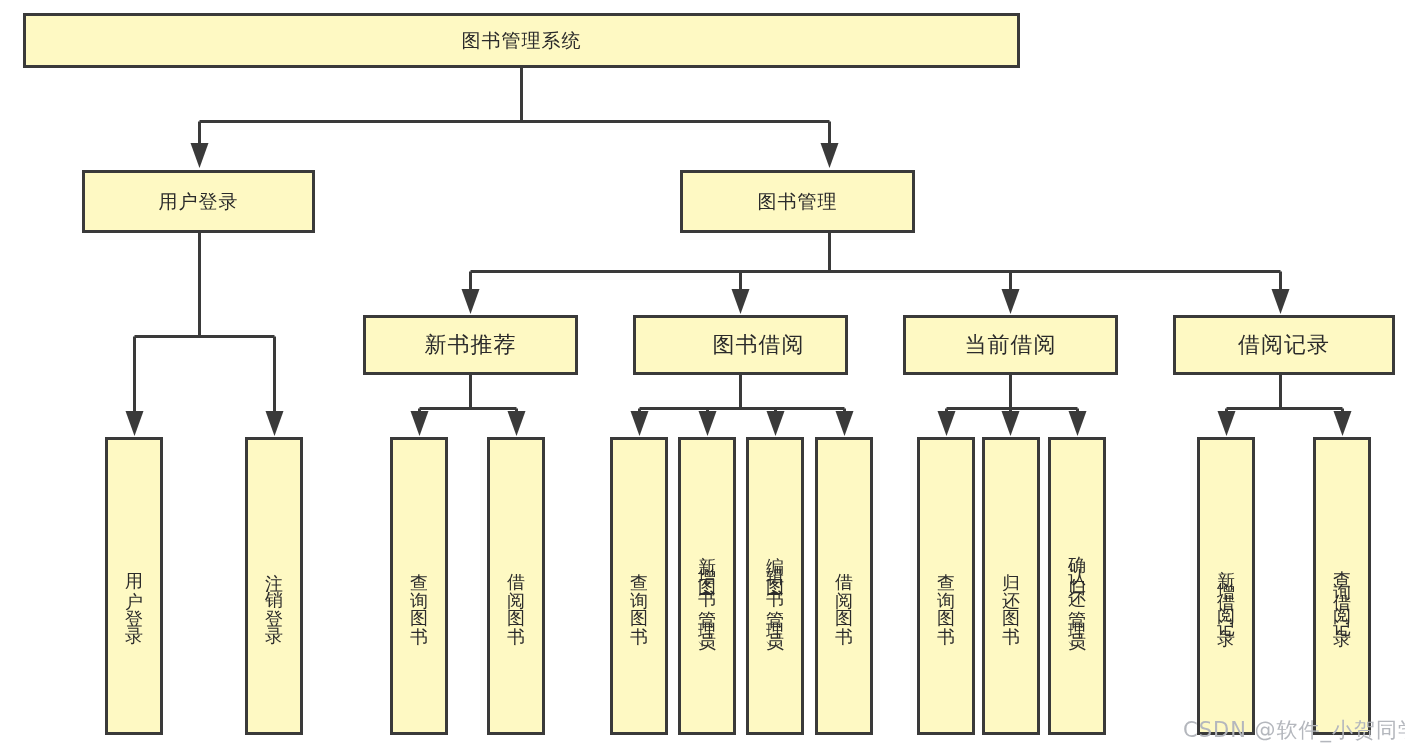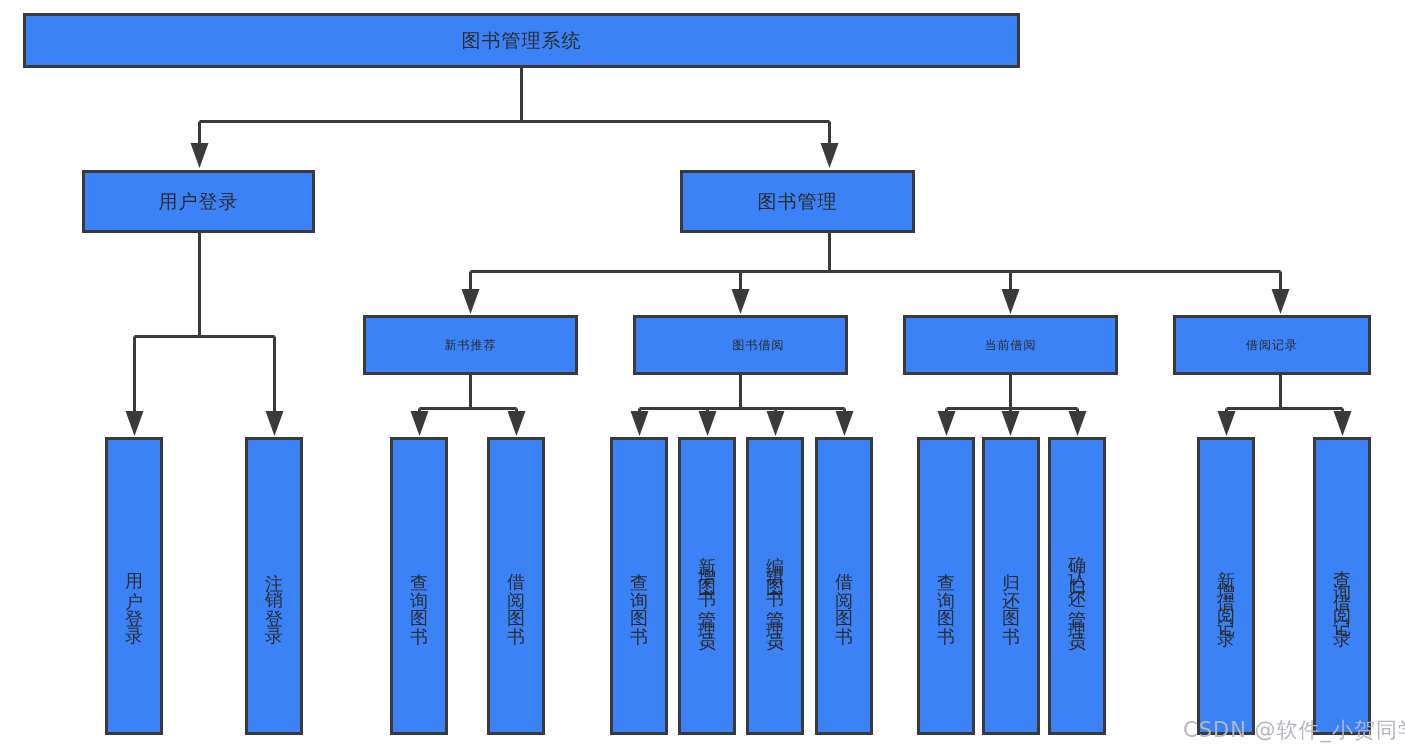--- a/index.html
+++ b/index.html
@@ -2,25 +2,25 @@
 <html><head>
 <meta charset="utf-8">
 <style>
   html,body{margin:0;padding:0;background:#ffffff;}
   #stage{
     position:relative;width:1405px;height:747px;background:#ffffff;overflow:hidden;
     font-family:"DejaVu Sans","Liberation Sans",sans-serif;color:#2b2b2b;
   }
   #connectors{position:absolute;left:0;top:0;width:1405px;height:747px;}
   .box{
-    position:absolute;box-sizing:border-box;border:3px solid #3a3a3a;background:#3b82f6;
+    position:absolute;box-sizing:border-box;border:3px solid #3a3a3a;background:#fef9c3;
     display:flex;align-items:center;justify-content:center;
   }
   .hlabel{font-size:19px;letter-spacing:1px;white-space:nowrap;}
-  .l3 .hlabel{font-size:12px;}
+  .l3 .hlabel{font-size:22px;}
   .vbox{display:flex;align-items:center;justify-content:center;}
   .vt{writing-mode:vertical-rl;text-orientation:mixed;font-size:18px;line-height:1;}
   .ls18{letter-spacing:18px;transform:translateY(9px);}
   .ls12{letter-spacing:12px;transform:translateY(6px);}
   .ls11{letter-spacing:11px;transform:translateY(5px);}
   #watermark{
     position:absolute;left:1183px;top:716px;font-size:21px;letter-spacing:1px;
     color:#b4b7bd;white-space:nowrap;z-index:5;
   }
 </style>
@@ -82,21 +82,21 @@
 
   <div class="box l3" style="left:363px;top:315px;width:215px;height:60px;">
     <span class="hlabel">新书推荐</span>
   </div>
   <div class="box l3" style="left:633px;top:315px;width:215px;height:60px;padding-left:36px;">
     <span class="hlabel">图书借阅</span>
   </div>
   <div class="box l3" style="left:903px;top:315px;width:215px;height:60px;font-family:Liberation Mono, monospace;">
     <span class="hlabel">当前借阅</span>
   </div>
-  <div class="box l3" style="left:1173px;top:315px;width:198px;height:60px;">
+  <div class="box l3" style="left:1173px;top:315px;width:222px;height:60px;">
     <span class="hlabel">借阅记录</span>
   </div>
 
   <div class="box vbox" style="left:105px;top:437px;width:58px;height:298px;">
     <span class="vt ls18">用户登录</span>
   </div>
   <div class="box vbox" style="left:245px;top:437px;width:58px;height:298px;">
     <span class="vt ls18">注销登录</span>
   </div>
 

